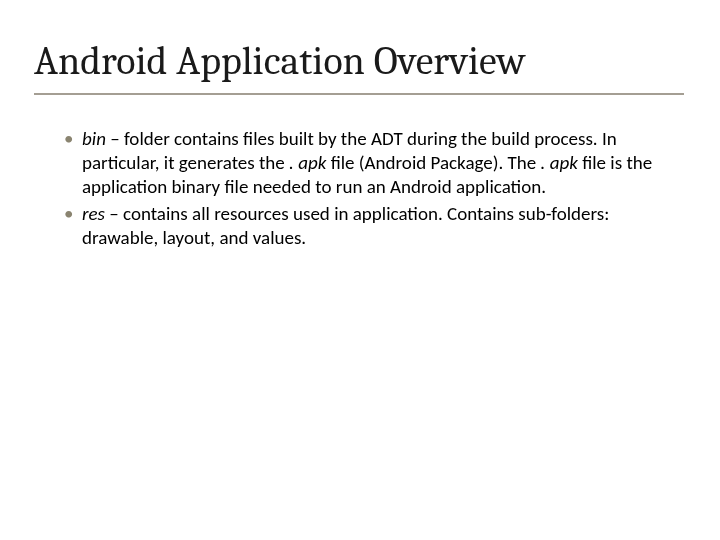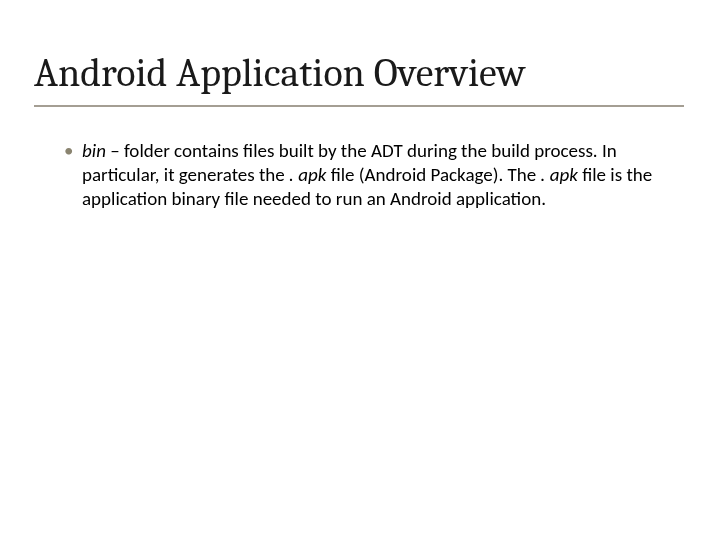--- a/index.html
+++ b/index.html
@@ -17,21 +17,21 @@
     width: 720px;
     height: 540px;
     box-sizing: border-box;
     padding: 35px 0 0 0;
   }
   .title {
     font-family: "Cambria", "Georgia", serif;
     font-size: 40px;
     font-weight: 400;
     color: #1a1a1a;
-    margin: 16px 0 6px 34px;
+    margin: 4px 0 6px 34px;
     letter-spacing: 0px;
     line-height: 1.1;
   }
   .title-rule {
     margin: 10px 0 0 34px;
     width: 650px;
     height: 0;
     border: none;
     border-top: 2px solid #5a4f3a;
     opacity: 0.55;
@@ -69,15 +69,18 @@
 <body>
 
 <div class="slide">
   <h1 class="title">Android Application Overview</h1>
   <hr class="title-rule">
   <div class="body">
     <ul class="bullets">
       <li>
         <span class="term">bin</span><span> – folder contains files built by the ADT during the build process.  In particular, it generates the </span><span class="term">. apk</span><span> file (Android Package).  The </span><span class="term">. apk</span><span> file is the application binary file needed to run an Android application.</span>
       </li>
+      <li>
+        <span class="term">res</span><span> – contains all resources used in application.  Contains sub-folders:  drawable, layout, and values.</span>
+      </li>
     </ul>
   </div>
 </div>
 
 </body></html>

